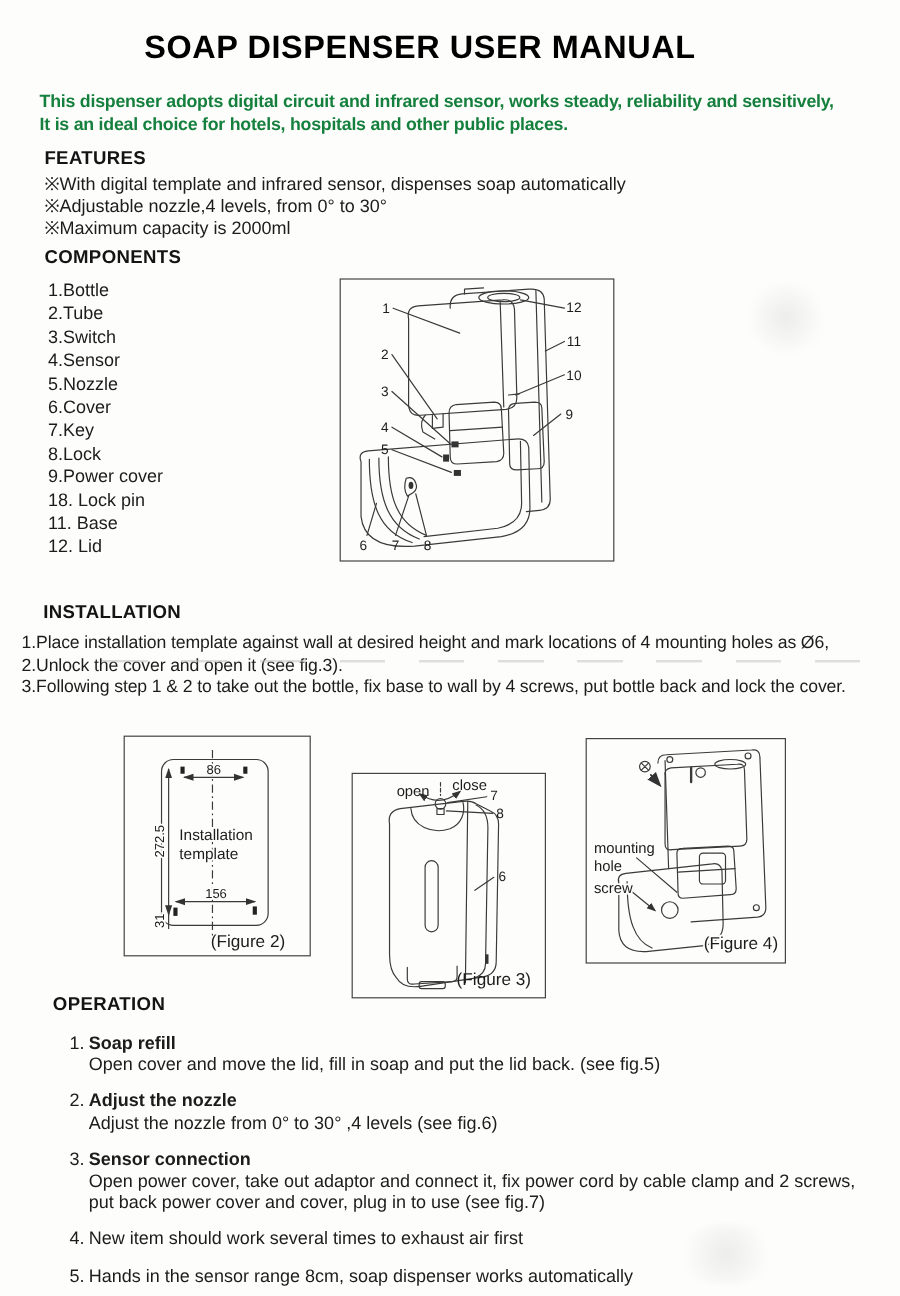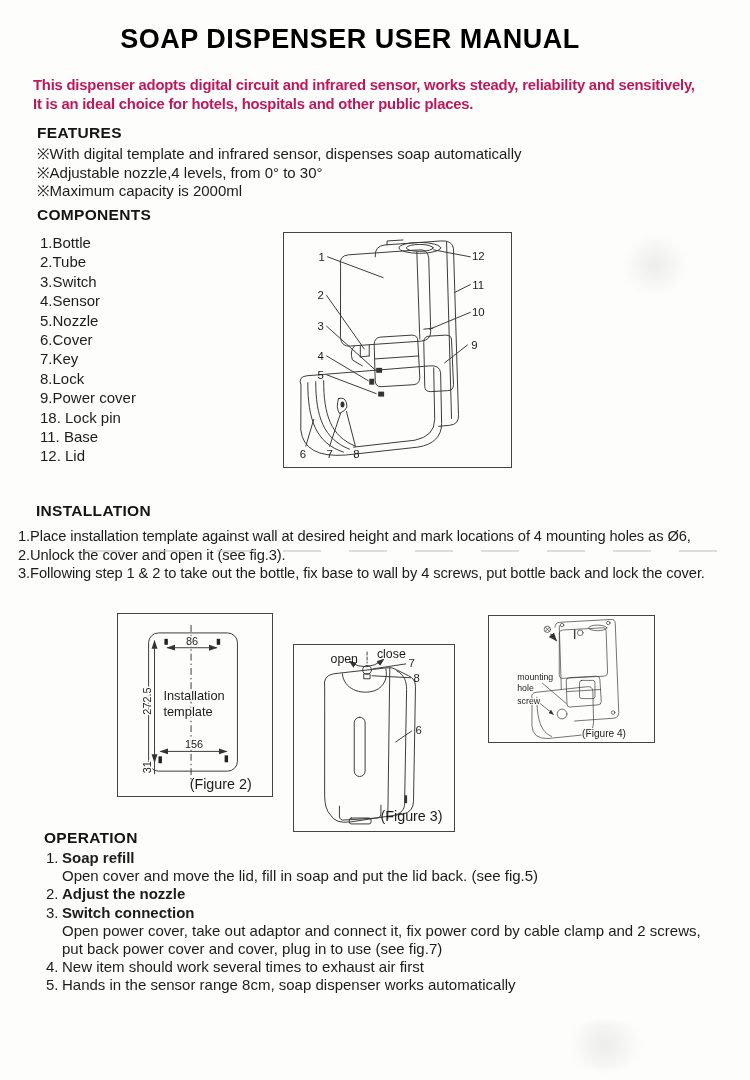--- a/index.html
+++ b/index.html
@@ -5,39 +5,39 @@
   html,body{margin:0;padding:0;background:#ffffff;}
   .page{
     position:relative;width:750px;height:1080px;background:#fdfdfc;
     font-family:"Liberation Sans",sans-serif;color:#1c1c1c;overflow:hidden;
   }
   .abs{position:absolute;}
   .title{
     top:24px;left:0;width:700px;text-align:center;
     font-size:27px;font-weight:bold;letter-spacing:.5px;color:#000000;
   }
-  .intro{top:76px;left:33px;font-weight:bold;font-size:14.8px;line-height:19px;letter-spacing:-0.2px;white-space:nowrap;color:#be185d;}
+  .intro{top:76px;left:33px;font-weight:bold;font-size:14.8px;line-height:19px;letter-spacing:-0.2px;white-space:nowrap;color:#15803d;}
   .sec-h{font-size:15.5px;font-weight:bold;letter-spacing:.3px;color:#141414;}
   .feat{top:145px;left:37px;font-size:15px;line-height:18.6px;}
   .comp-list{top:233px;left:40px;font-size:15px;line-height:19.4px;}
   .box{border:1.2px solid #444;background:#fdfdfc;box-sizing:border-box;}
   .box svg{position:absolute;left:0;top:0;width:100%;height:100%;}
   .steps{top:527px;left:18px;font-size:14.7px;line-height:18.6px;letter-spacing:-0.1px;}
   .steps div{white-space:nowrap;}
   .steps .cont{padding-left:13px;}
   .artifact{
     top:550px;left:85px;width:660px;height:2px;opacity:.55;
     background:repeating-linear-gradient(90deg,#c4c4c4 0 38px,transparent 38px 66px);
   }
   .smudge{border-radius:50%;filter:blur(2px);opacity:.25;background:radial-gradient(circle,#bbb 0%,transparent 70%);}
   .ops{top:849px;left:46px;width:690px;font-size:15px;line-height:18.2px;}
   .ops .num{display:inline-block;width:16px;}
   .ops .op-title{font-weight:bold;}
   .ops .op-body{padding-left:16px;width:648px;}
-  .ops .row{margin:0;}
+  .ops .row{margin:12px;}
   svg text{font-family:"Liberation Sans",sans-serif;}
 </style>
 </head>
 <body>
 
 <div class="page">
 
   <div class="abs title">SOAP DISPENSER USER MANUAL</div>
 
   <div class="abs intro">
@@ -138,21 +138,21 @@
   <div class="abs steps">
     <div>1.Place installation template against wall at desired height and mark locations of 4 mounting holes as Ø6,</div>
     <div>2.Unlock the cover and open it (see fig.3).</div>
     <div>3.Following step 1 &amp; 2 to take out the bottle, fix base to wall by 4 screws, put bottle back and lock the cover.</div>
   </div>
 
   <div class="abs artifact"></div>
   <div class="abs smudge" style="left:620px;top:235px;width:70px;height:60px;"></div>
   <div class="abs smudge" style="left:560px;top:1020px;width:90px;height:50px;"></div>
 
-  <div class="abs box" style="left:117px;top:613px;width:156px;height:184px;">
+  <div class="abs box" style="left:103px;top:613px;width:156px;height:184px;">
     <svg viewBox="0 0 156 184">
       <defs>
         <marker id="m2e" markerWidth="9" markerHeight="8" refX="8" refY="4" orient="auto">
             <path d="M0,1 L9,4 L0,7 Z" fill="#333"></path>
           </marker>
         <marker id="m2s" markerWidth="9" markerHeight="8" refX="1" refY="4" orient="auto">
             <path d="M9,1 L0,4 L9,7 Z" fill="#333"></path>
           </marker>
       </defs>
       <g stroke="#3a3a3a" fill="none" stroke-width="1">
@@ -214,21 +214,21 @@
       </g>
       <g fill="#1c1c1c" font-size="11.5">
         <text x="116" y="22">7</text>
         <text x="121" y="37">8</text>
         <text x="123" y="90">6</text>
       </g>
       <text x="119" y="178" text-anchor="middle" font-size="14.5" fill="#1c1c1c">(Figure 3)</text>
     </svg>
   </div>
 
-  <div class="abs box" style="left:488px;top:615px;width:167px;height:128px;">
+  <div class="abs box" style="left:488px;top:615px;width:167px;height:188px;">
     <svg viewBox="0 0 167 180">
       <defs>
         <marker id="m4e" markerWidth="8" markerHeight="8" refX="6" refY="4" orient="auto">
             <path d="M0,1 L8,4 L0,7 Z" fill="#333"></path>
           </marker>
       </defs>
       <g stroke="#3a3a3a" fill="none" stroke-width="1" stroke-linejoin="round" stroke-linecap="round">
         <path d="M60,16 Q60,9 67,9 L139,5 Q146,4 146,11 L151,138 Q151,145 144,146 L88,150"></path>
         <path d="M66,14 L69,105"></path>
         <circle cx="70" cy="13" r="2.5"></circle>
@@ -260,23 +260,24 @@
   </div>
 
   <div class="abs sec-h" style="top:829px;left:44px;">OPERATION</div>
   <div class="abs ops">
     <div class="row">
       <span class="num">1.</span><span class="op-title">Soap refill</span>
       <div class="op-body">Open cover and move the lid, fill in soap and put the lid back. (see fig.5)</div>
     </div>
     <div class="row">
       <span class="num">2.</span><span class="op-title">Adjust the nozzle</span>
-    </div>
-    <div class="row">
-      <span class="num">3.</span><span class="op-title">Switch connection</span>
+      <div class="op-body">Adjust the nozzle from 0°  to 30° ,4 levels (see fig.6)</div>
+    </div>
+    <div class="row">
+      <span class="num">3.</span><span class="op-title">Sensor connection</span>
       <div class="op-body">Open power cover, take out adaptor and connect it, fix power cord by cable clamp and 2 screws, put back power cover and cover, plug in to use (see fig.7)</div>
     </div>
     <div class="row">
       <span class="num">4.</span><span>New item should work several times to exhaust air first</span>
     </div>
     <div class="row">
       <span class="num">5.</span><span>Hands in the sensor range 8cm, soap dispenser works automatically</span>
     </div>
   </div>
 

